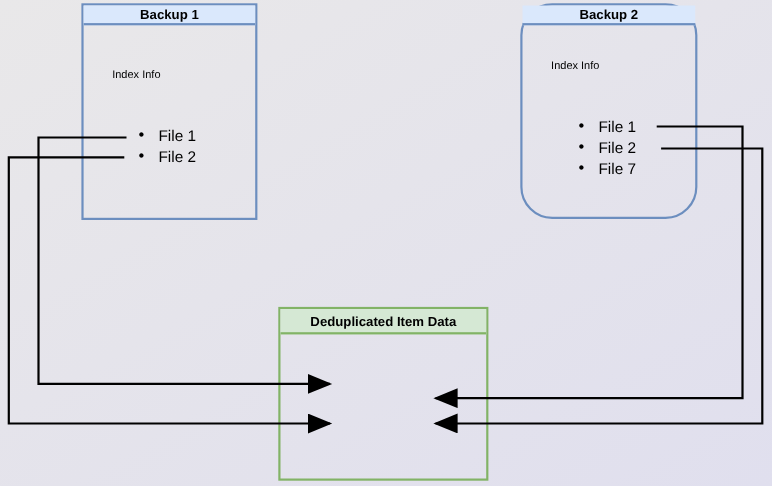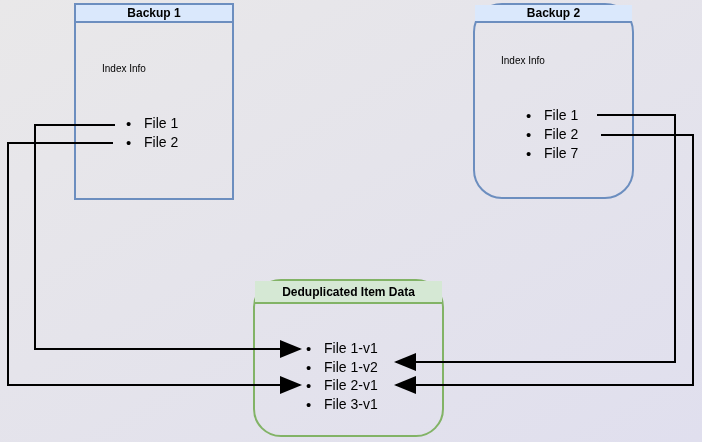--- a/index.html
+++ b/index.html
@@ -21,21 +21,21 @@
     display:flex;align-items:center;justify-content:center;
     font-weight:bold;font-size:12px;
     box-sizing:border-box;
   }
   .box.blue{border-color:var(--blue-border,#6c8ebf);}
   .box.blue .box-header{
     height:18px;
     background:var(--blue-fill,#dae8fc);
     border-bottom:2px solid var(--blue-border,#6c8ebf);
   }
-  .box.green{border-color:var(--green-border,#82b366);border-radius:28px;}
+  .box.green{border-color:var(--green-border,#82b366);}
   .box.green .box-header{
     height:23px;
     background:var(--green-fill,#d5e8d4);
     border-bottom:2px solid var(--green-border,#82b366);
   }
   .index-label{
     position:absolute;
     font-size:10px;line-height:15px;
     white-space:nowrap;
   }
@@ -100,34 +100,20 @@
       <li>
           <span>File 7</span>
         </li>
     </ul>
   </div>
 
   <div class="box green" style="left:253px;top:279px;width:191px;height:158px;">
     <div class="box-header">
       <span>Deduplicated Item Data</span>
     </div>
-    <ul class="file-list dedup-list" style="left:51px;top:58px;">
-      <li>
-          <span>File 1-v1</span>
-        </li>
-      <li>
-          <span>File 1-v2</span>
-        </li>
-      <li>
-          <span>File 2-v1</span>
-        </li>
-      <li>
-          <span>File 3-v1</span>
-        </li>
-    </ul>
   </div>
 
   <svg class="connectors" viewBox="0 0 702 442">
     <defs>
       <marker id="arrowhead" markerWidth="12" markerHeight="10" refX="10" refY="4.5" orient="auto">
         <path id="arrowhead-path" d="M0,0 L11,4.5 L0,9 z" fill="#000000"></path>
       </marker>
     </defs>
   <polyline points="115,125 35,125 35,349 300,349" fill="none" stroke="#000000" stroke-width="2" marker-end="url(#arrowhead)"></polyline>
       <polyline points="113,143 8,143 8,385 300,385" fill="none" stroke="#000000" stroke-width="2" marker-end="url(#arrowhead)"></polyline>

